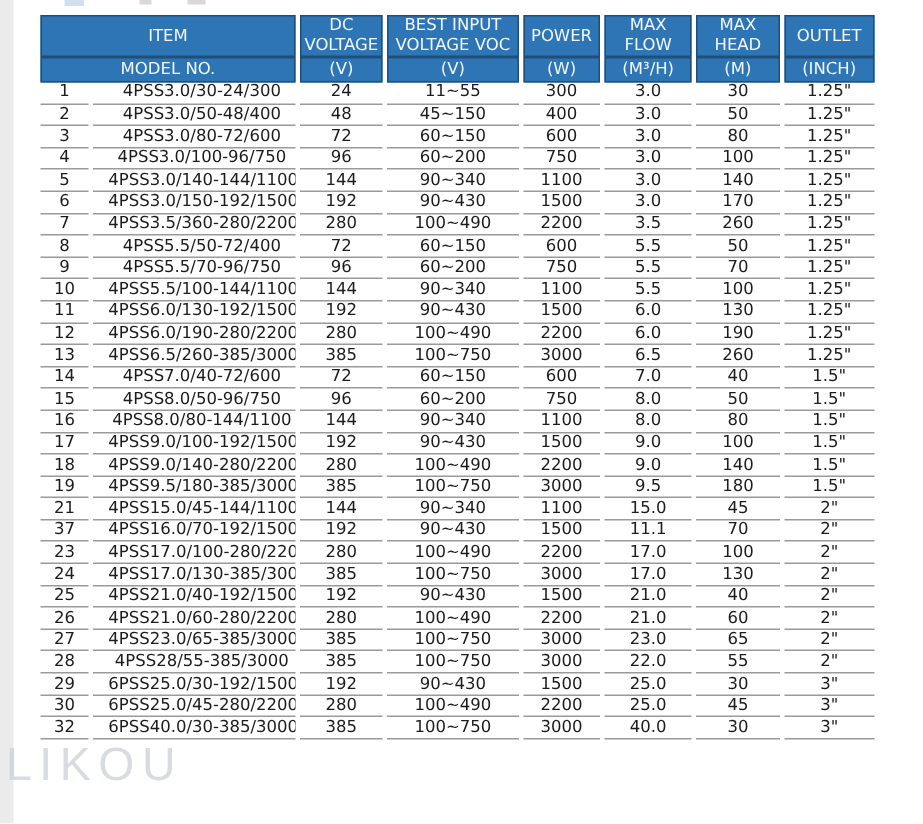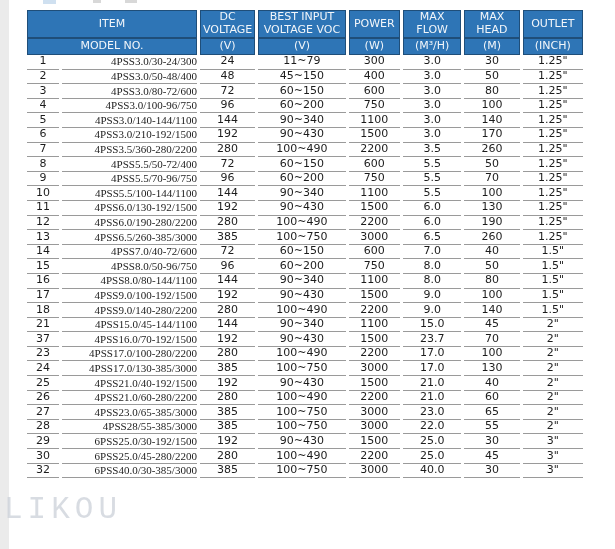--- a/index.html
+++ b/index.html
@@ -8,21 +8,21 @@
     background:#ffffff;
     font-family:"DejaVu Sans","Liberation Sans",sans-serif;
   }
   .left-band{position:absolute;left:0;top:0;width:9px;height:549px;background:#ebebeb;}
   .artifact{position:absolute;top:0;}
   .artifact.blue{left:43px;width:13px;height:4px;background:#cfe0f0;}
   .artifact.gray1{left:93px;width:8px;height:3px;background:#d8d8d8;}
   .artifact.gray2{left:125px;width:12px;height:3px;background:#d8d8d8;}
   .watermark{
     position:absolute;left:4px;top:492px;z-index:0;
-    font-family:Liberation Mono, monospace;
+    font-family:Liberation Sans, sans-serif;
     font-size:31px;letter-spacing:5px;color:#ccd1d9;opacity:.75;
     user-select:none;white-space:nowrap;
   }
   .tbl-wrap{position:absolute;left:24px;top:10px;z-index:1;}
   table{
     border-collapse:separate;border-spacing:3px 0;table-layout:fixed;
     width:562px;font-size:11px;line-height:1.15;
   }
   col.c-no{width:32px;} col.c-model{width:134px;} col.c-dc{width:55px;}
   col.c-voc{width:87px;} col.c-power{width:51px;} col.c-flow{width:58px;}
@@ -31,21 +31,21 @@
     background:#2e75b6;color:#f2f6fa;border:1px solid #1f4e79;
     font-weight:normal;text-align:center;padding:0 1px;
   }
   thead tr.h1 th{height:26px;}
   thead tr.h2 th{height:15px;}
   tbody td{
     height:13.6px;padding:0;text-align:center;color:#1c1c1c;
     border-bottom:1px solid #9a9a9a;background:transparent;
     white-space:nowrap;overflow:hidden;
   }
-  tbody td.model{text-align:right;padding-left:10px;font-family:Liberation Serif, serif;}
+  tbody td.model{text-align:center;padding-left:10px;}
 </style>
 </head>
 <body>
 
 <div class="left-band"></div>
 <div class="artifact blue"></div>
 <div class="artifact gray1"></div>
 <div class="artifact gray2"></div>
 
 <div class="watermark">LIKOU</div>
@@ -80,21 +80,21 @@
         <th>(M³/H)</th>
         <th>(M)</th>
         <th>(INCH)</th>
       </tr>
     </thead>
     <tbody>
         <tr>
           <td>1</td>
           <td class="model">4PSS3.0/30-24/300</td>
           <td>24</td>
-          <td>11~79</td>
+          <td>11~55</td>
           <td>300</td>
           <td>3.0</td>
           <td>30</td>
           <td>1.25"</td>
         </tr>
         <tr>
           <td>2</td>
           <td class="model">4PSS3.0/50-48/400</td>
           <td>48</td>
           <td>45~150</td>
@@ -128,21 +128,21 @@
           <td class="model">4PSS3.0/140-144/1100</td>
           <td>144</td>
           <td>90~340</td>
           <td>1100</td>
           <td>3.0</td>
           <td>140</td>
           <td>1.25"</td>
         </tr>
         <tr>
           <td>6</td>
-          <td class="model">4PSS3.0/210-192/1500</td>
+          <td class="model">4PSS3.0/150-192/1500</td>
           <td>192</td>
           <td>90~430</td>
           <td>1500</td>
           <td>3.0</td>
           <td>170</td>
           <td>1.25"</td>
         </tr>
         <tr>
           <td>7</td>
           <td class="model">4PSS3.5/360-280/2200</td>
@@ -257,36 +257,46 @@
           <td>18</td>
           <td class="model">4PSS9.0/140-280/2200</td>
           <td>280</td>
           <td>100~490</td>
           <td>2200</td>
           <td>9.0</td>
           <td>140</td>
           <td>1.5"</td>
         </tr>
         <tr>
+          <td>19</td>
+          <td class="model">4PSS9.5/180-385/3000</td>
+          <td>385</td>
+          <td>100~750</td>
+          <td>3000</td>
+          <td>9.5</td>
+          <td>180</td>
+          <td>1.5"</td>
+        </tr>
+        <tr>
           <td>21</td>
           <td class="model">4PSS15.0/45-144/1100</td>
           <td>144</td>
           <td>90~340</td>
           <td>1100</td>
           <td>15.0</td>
           <td>45</td>
           <td>2"</td>
         </tr>
         <tr>
           <td>37</td>
           <td class="model">4PSS16.0/70-192/1500</td>
           <td>192</td>
           <td>90~430</td>
           <td>1500</td>
-          <td>23.7</td>
+          <td>11.1</td>
           <td>70</td>
           <td>2"</td>
         </tr>
         <tr>
           <td>23</td>
           <td class="model">4PSS17.0/100-280/2200</td>
           <td>280</td>
           <td>100~490</td>
           <td>2200</td>
           <td>17.0</td>

